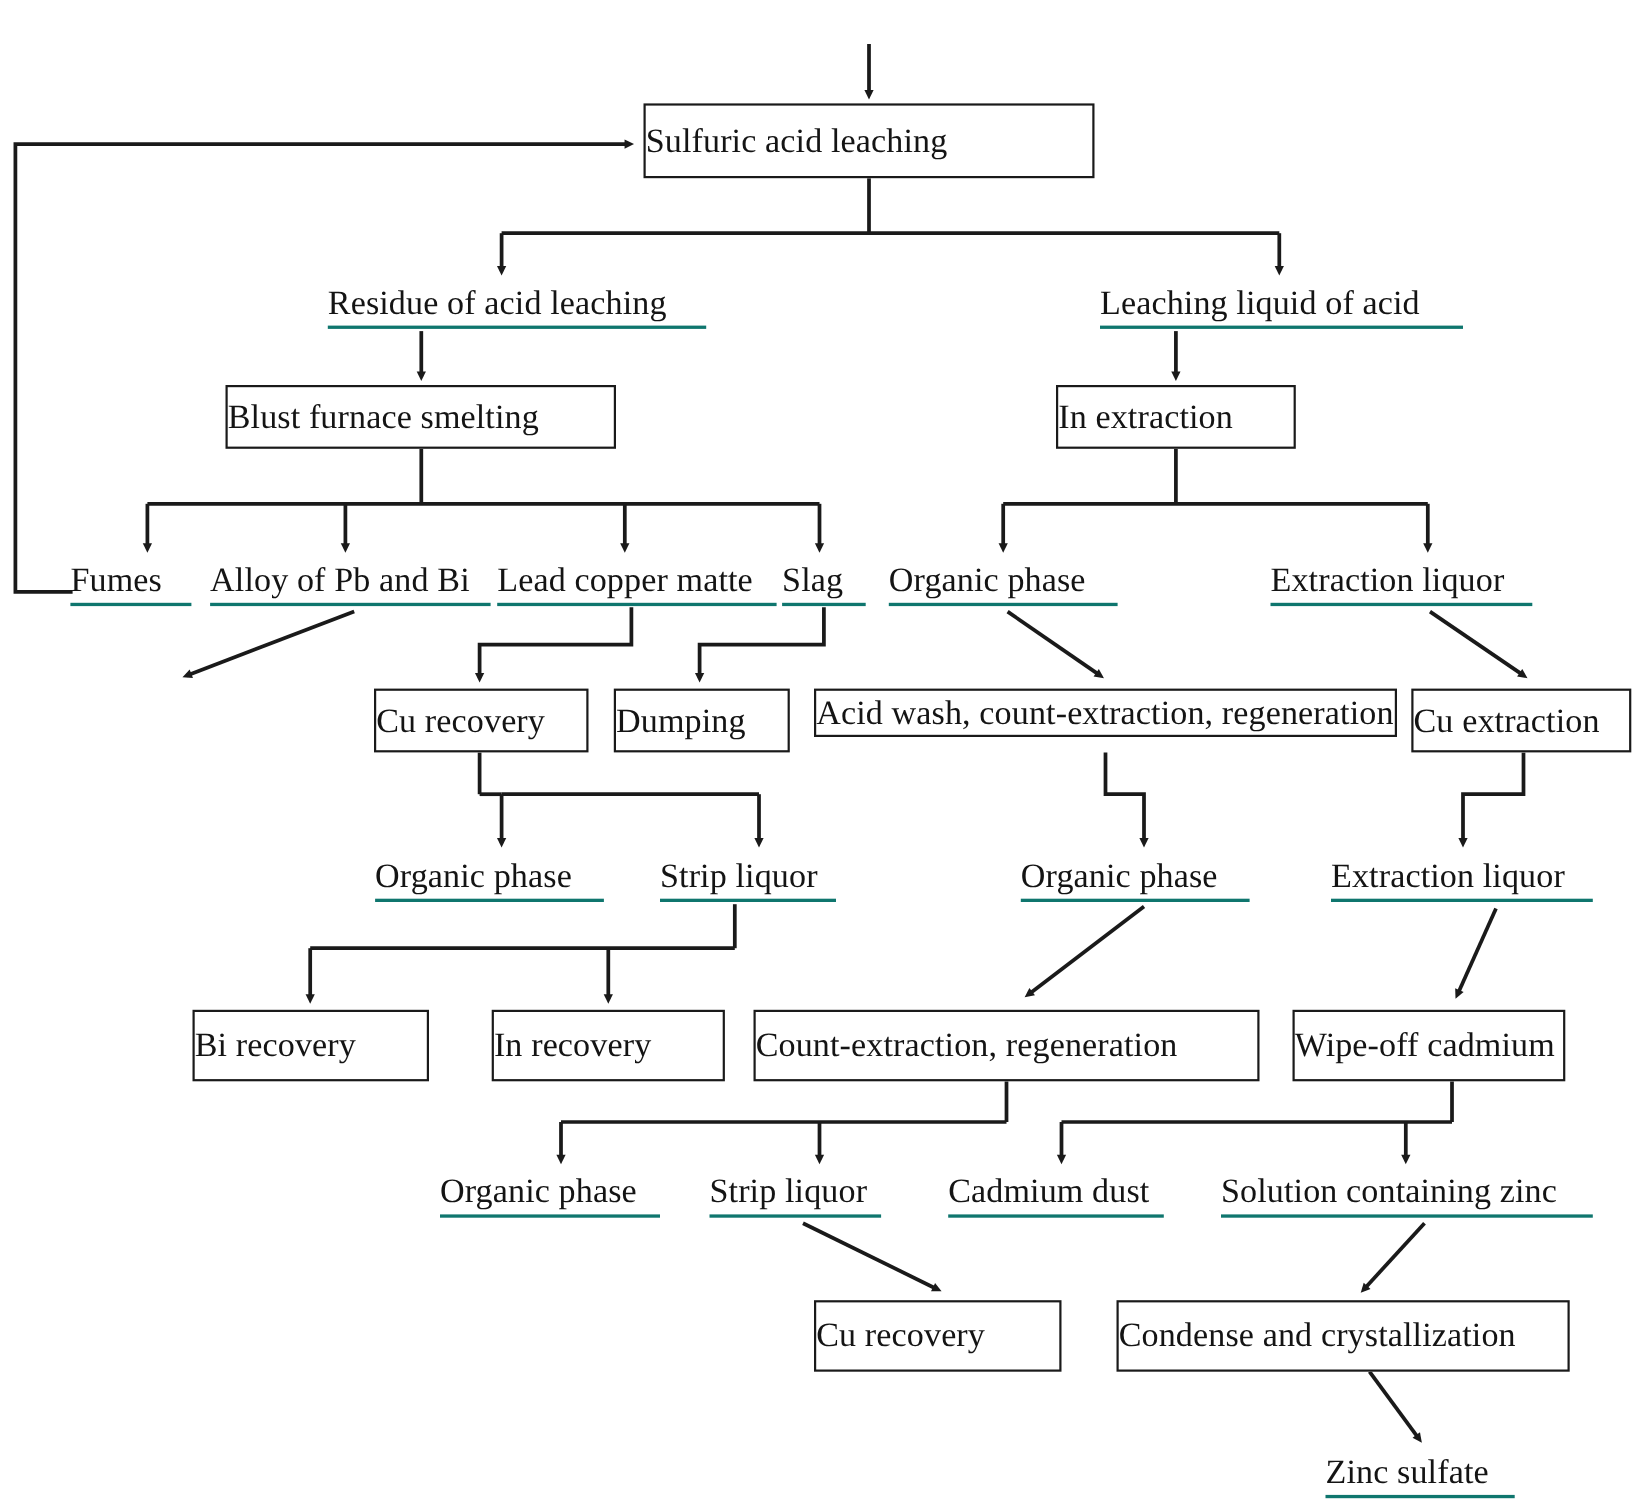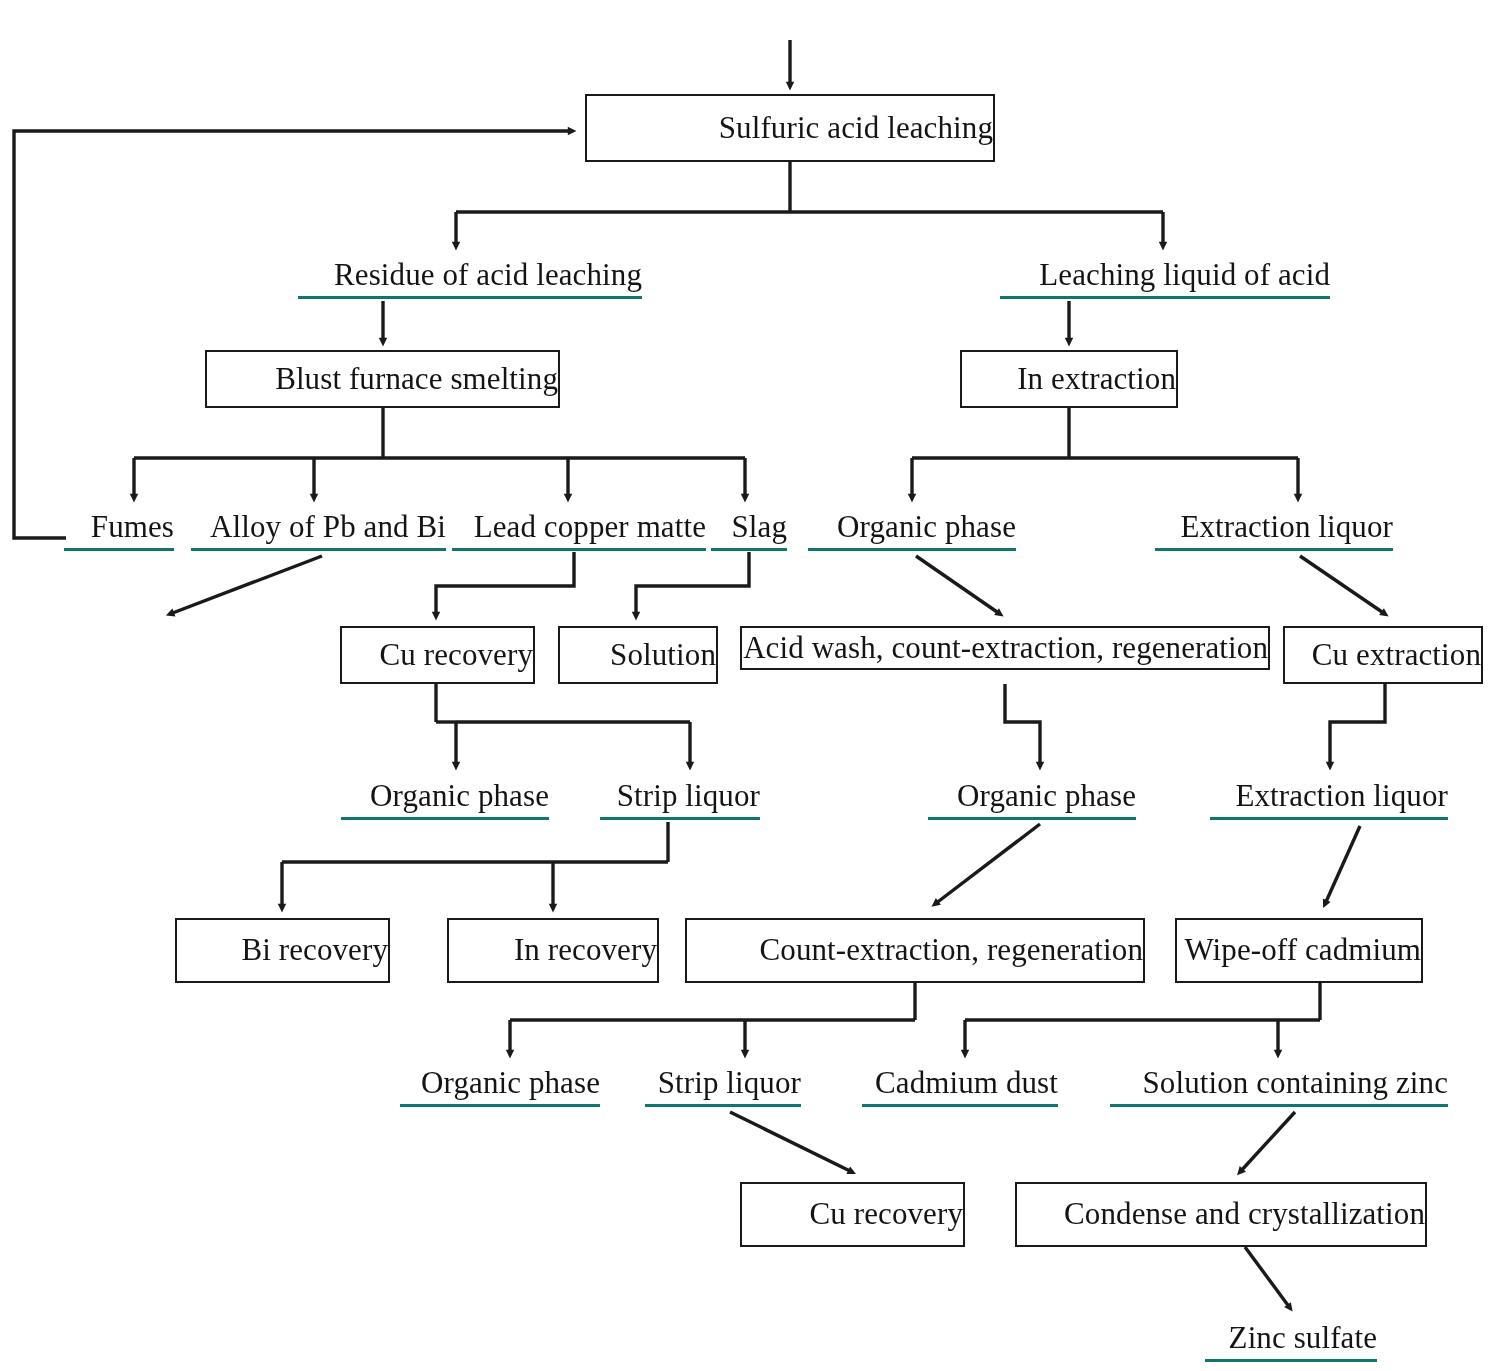--- a/index.html
+++ b/index.html
@@ -21,21 +21,21 @@
     top: 0;
     width: 1495px;
     height: 1371px;
     pointer-events: none;
   }
   .node {
     position: absolute;
     box-sizing: border-box;
     display: flex;
     align-items: center;
-    justify-content: flex-end;
+    justify-content: flex-start;
     color: #141414;
     line-height: 1.05;
     white-space: nowrap;
   }
   .node.boxed {
     border: 2px solid #1a1a1a;
     background: #ffffff;
     font-size: 31px;
     letter-spacing: 0.1px;
   }
@@ -175,21 +175,21 @@
   <div class="node plain" style="left:1155px;top:507px;width:238px;height:44px;">
       <span>Extraction liquor</span>
     </div>
 
 
   <div class="node boxed" style="left:340px;top:626px;width:195px;height:58px;">
       <span>Cu recovery</span>
     </div>
 
   <div class="node boxed" style="left:558px;top:626px;width:160px;height:58px;">
-      <span>Solution</span>
+      <span>Dumping</span>
     </div>
 
   <div class="node boxed" style="left:740px;top:626px;width:530px;height:44px;">
       <span>Acid wash, count-extraction, regeneration</span>
     </div>
 
   <div class="node boxed" style="left:1283px;top:626px;width:200px;height:58px;">
       <span>Cu extraction</span>
     </div>
 

